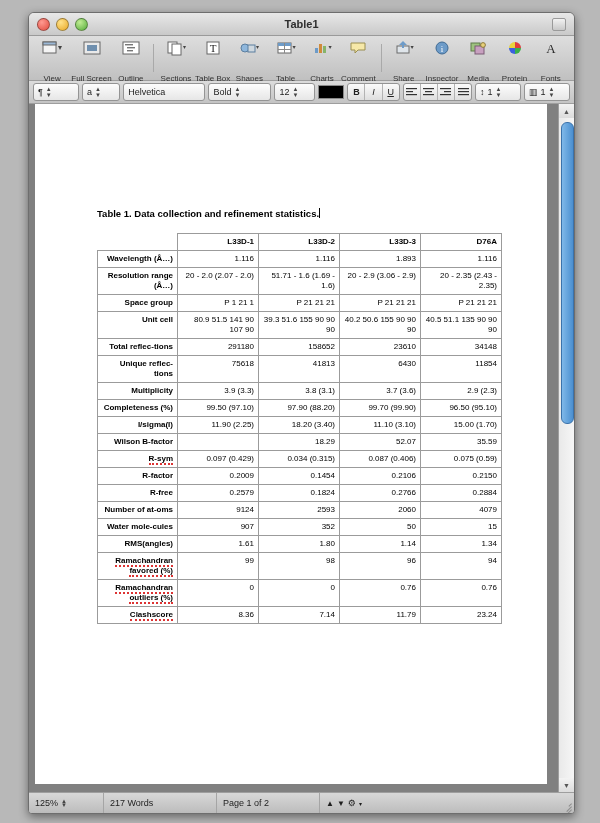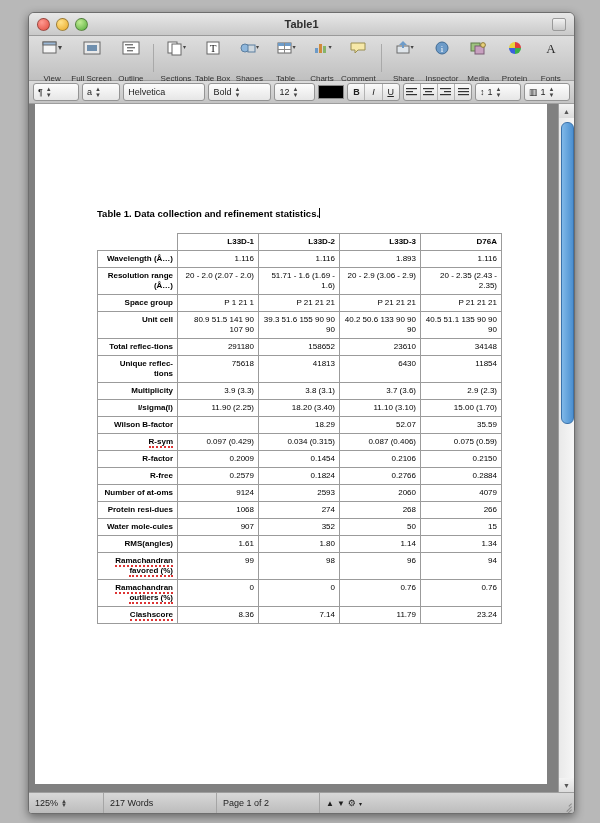--- a/index.html
+++ b/index.html
@@ -571,21 +571,21 @@
                 <th class="rowhdr">Space group</th>
                 <td class="num">P 1 21 1</td>
                 <td class="num">P 21 21 21</td>
                 <td class="num">P 21 21 21</td>
                 <td class="num">P 21 21 21</td>
               </tr>
               <tr>
                 <th class="rowhdr">Unit cell</th>
                 <td class="num">80.9 51.5 141 90 107 90</td>
                 <td class="num">39.3 51.6 155 90 90 90</td>
-                <td class="num">40.2 50.6 133 90 90 90</td>
+                <td class="num">40.2 50.6 155 90 90 90</td>
                 <td class="num">40.5 51.1 135 90 90 90</td>
               </tr>
               <tr>
                 <th class="rowhdr">Total reflec-tions</th>
                 <td class="num">291180</td>
                 <td class="num">158652</td>
                 <td class="num">23610</td>
                 <td class="num">34148</td>
               </tr>
               <tr>
@@ -596,20 +596,27 @@
                 <td class="num">11854</td>
               </tr>
               <tr>
                 <th class="rowhdr">Multiplicity</th>
                 <td class="num">3.9 (3.3)</td>
                 <td class="num">3.8 (3.1)</td>
                 <td class="num">3.7 (3.6)</td>
                 <td class="num">2.9 (2.3)</td>
               </tr>
               <tr>
+                <th class="rowhdr">Completeness (%)</th>
+                <td class="num">99.50 (97.10)</td>
+                <td class="num">97.90 (88.20)</td>
+                <td class="num">99.70 (99.90)</td>
+                <td class="num">96.50 (95.10)</td>
+              </tr>
+              <tr>
                 <th class="rowhdr">I/sigma(I)</th>
                 <td class="num">11.90 (2.25)</td>
                 <td class="num">18.20 (3.40)</td>
                 <td class="num">11.10 (3.10)</td>
                 <td class="num">15.00 (1.70)</td>
               </tr>
               <tr>
                 <th class="rowhdr">Wilson B-factor</th>
                 <td class="num"></td>
                 <td class="num">18.29</td>
@@ -638,27 +645,20 @@
                 <td class="num">0.2884</td>
               </tr>
               <tr>
                 <th class="rowhdr">Number of at-oms</th>
                 <td class="num">9124</td>
                 <td class="num">2593</td>
                 <td class="num">2060</td>
                 <td class="num">4079</td>
               </tr>
               <tr>
-                <th class="rowhdr">Protein resi-dues</th>
-                <td class="num">1068</td>
-                <td class="num">274</td>
-                <td class="num">268</td>
-                <td class="num">266</td>
-              </tr>
-              <tr>
                 <th class="rowhdr">Water mole-cules</th>
                 <td class="num">907</td>
                 <td class="num">352</td>
                 <td class="num">50</td>
                 <td class="num">15</td>
               </tr>
               <tr>
                 <th class="rowhdr">RMS(angles)</th>
                 <td class="num">1.61</td>
                 <td class="num">1.80</td>

